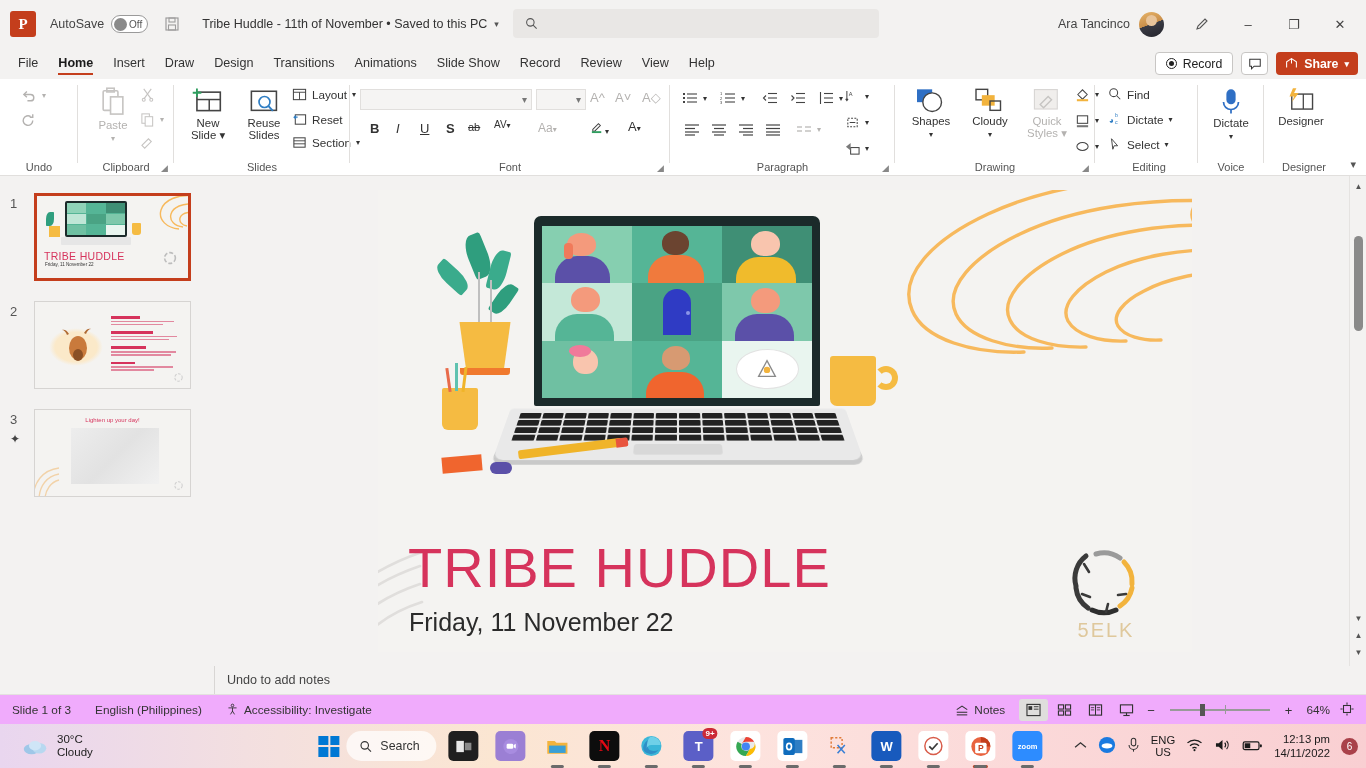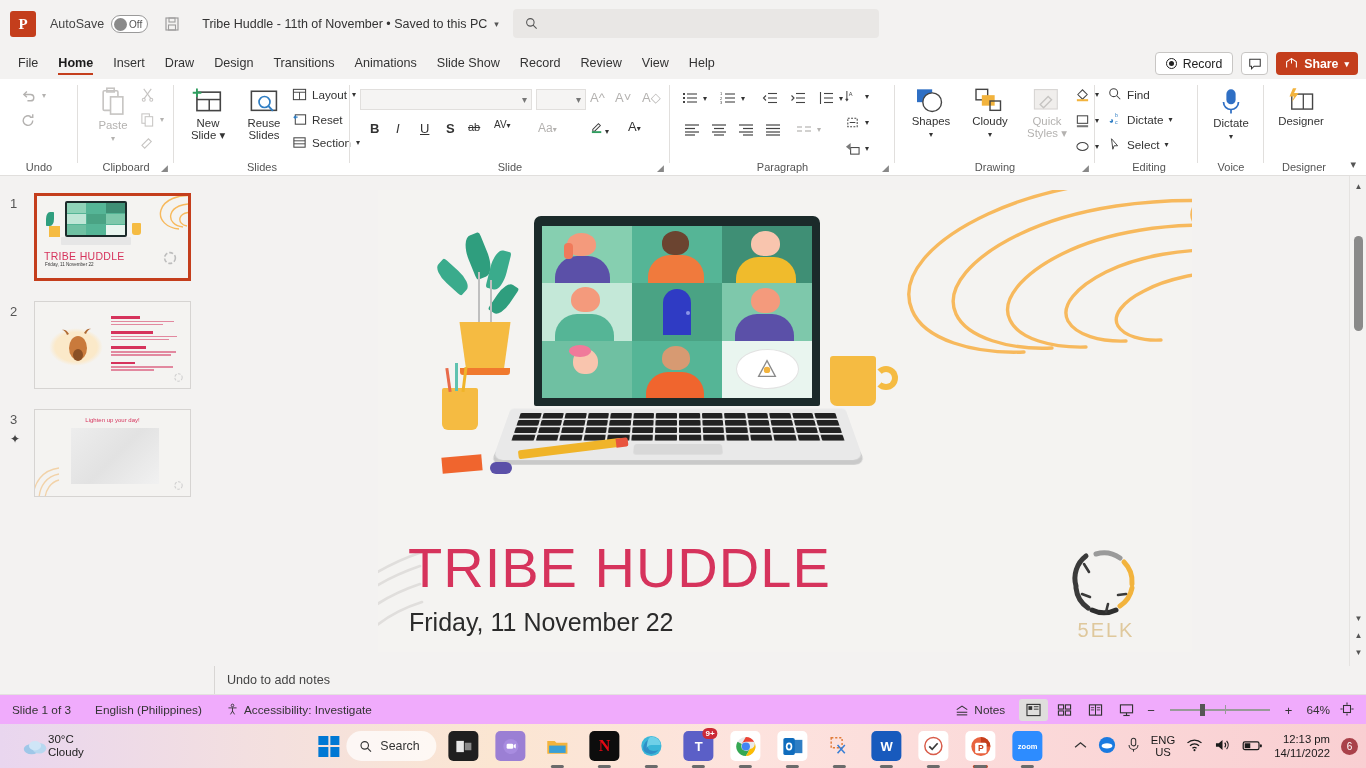--- a/index.html
+++ b/index.html
@@ -267,21 +267,21 @@
   }
   .zoomtick { position: absolute; left: 55px; top: -4px; width: 1px; height: 9px; background: #999; }
 
   
   .taskbar {
     position: absolute; left: 0; top: 724px; width: 1366px; height: 44px;
     background: linear-gradient(90deg,#e9d6ef 0%,#f3dfe0 18%,#fbe6d2 36%,#fde3de 55%,#fbd9d9 75%,#f9cfd2 100%);
     display: flex; align-items: center;
   }
   .weather {
-    display: flex; align-items: center; margin-left: 22px;
+    display: flex; align-items: center; gap: 9px; margin-left: 22px;
     font-size: 11.5px; color: #222; line-height: 13px;
   }
   .tb-center {
     position: absolute; left: 50%; transform: translateX(-50%);
     display: flex; align-items: center; gap: 7px;
   }
   .winflag { width: 21px; height: 21px; display: grid; grid-template-columns: 1fr 1fr;
     grid-template-rows: 1fr 1fr; gap: 2px; }
   .winflag i { background: #0078d4; display: block; }
   .tb-search {
@@ -340,20 +340,32 @@
       <span class="chev">▾</span>
     </div>
 
     <div class="searchbox">
       <svg width="13" height="13" viewBox="0 0 16 16">
           <circle cx="6.6" cy="6.6" r="4.6" fill="none" stroke="#555" stroke-width="1.3"></circle>
           <line x1="10" y1="10" x2="14.3" y2="14.3" stroke="#555" stroke-width="1.3"></line>
         </svg>
     </div>
 
+    <div class="tb-right">
+      <span class="acct-name">Ara Tancinco</span>
+      <span class="avatar"></span>
+      <span class="winbtn">
+        <svg width="16" height="16" viewBox="0 0 16 16">
+            <path d="M3 13l1-3 7-7 2 2-7 7-3 1z" fill="none" stroke="#555" stroke-width="1.1"></path>
+          </svg>
+      </span>
+      <span class="winbtn">–</span>
+      <span class="winbtn">❐</span>
+      <span class="winbtn close">✕</span>
+    </div>
   </div>
 
   <div class="tabrow">
     <span class="tab">File</span>
     <span class="tab active">Home</span>
     <span class="tab">Insert</span>
     <span class="tab">Draw</span>
     <span class="tab">Design</span>
     <span class="tab">Transitions</span>
     <span class="tab">Animations</span>
@@ -509,21 +521,21 @@
       </span>
       <span class="ficon" style="left:240px;top:40px">
         <svg width="15" height="15" viewBox="0 0 16 16">
             <path d="M3 11l6-6 2 2-6 6H3z" fill="none" stroke="#444" stroke-width="1.1"></path>
             <rect x="2" y="13" width="10" height="2" fill="#2f9e5f"></rect>
           </svg><span style="font-size:8px">▾</span>
       </span>
       <span class="ficon" style="left:278px;top:40px">
         <span style="text-decoration:none">A</span><span style="font-size:8px">▾</span>
       </span>
-      <span class="grp-label">Slide</span>
+      <span class="grp-label">Font</span>
       <span class="launcher" style="right:6px">◢</span>
       <span class="grp-div" style="right:0"></span>
     </div>
 
     <div class="grp" style="left:670px;width:225px">
       <span class="smallbtn" style="left:12px;top:12px">
         <svg width="16" height="14" viewBox="0 0 16 14">
             <g fill="#444">
               <rect x="1" y="2" width="2" height="2"></rect>
               <rect x="1" y="6" width="2" height="2"></rect>

